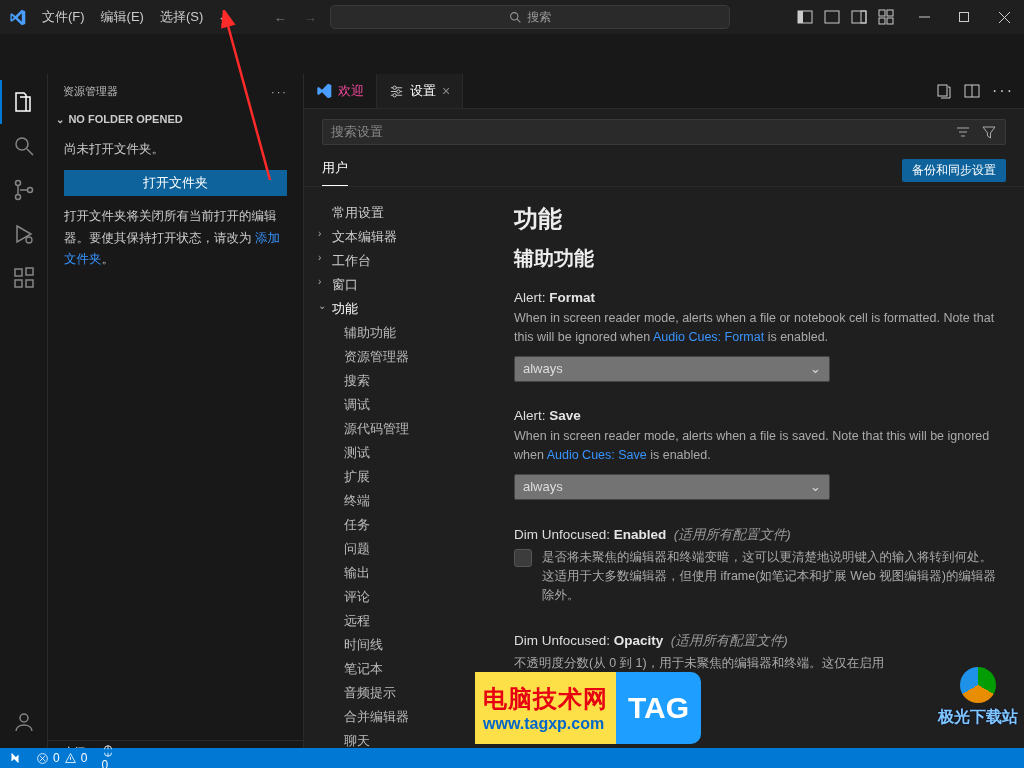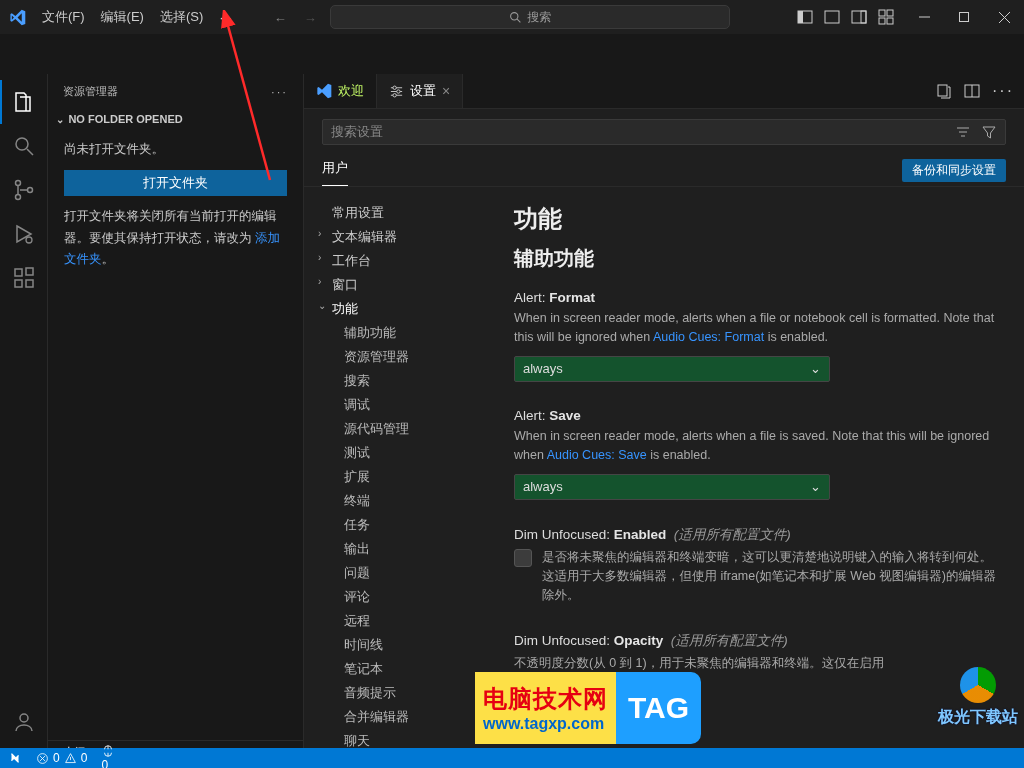--- a/index.html
+++ b/index.html
@@ -23,42 +23,42 @@
 .sidebar { width: 256px; background: #181818; border-right: 1px solid #2a2a2a; display: flex; flex-direction: column; }
 .side-header { height: 35px; display: flex; align-items: center; padding: 0 15px; font-size: 11px; color: #bbb; justify-content: space-between; }
 .side-section-title { font-size: 11px; font-weight: 700; padding: 4px 8px; color: #ccc; display:flex; align-items:center; gap:4px; }
 .side-body { padding: 10px 16px; font-size: 12.5px; color:#ccc; line-height:1.7; }
 .open-folder-btn { background: #0e639c; color: #fff; border:none; width: 100%; padding: 4px 0; margin: 10px 0; font-size: 13px; cursor:pointer; }
 .link { color: #3794ff; cursor: pointer; }
 .side-footer { margin-top:auto; font-size:11px; color:#ccc; }
 .side-footer-item { padding: 4px 8px; border-top:1px solid #2a2a2a; display:flex; align-items:center; gap:4px; font-weight:700; }
 .editor-area { flex: 1; display: flex; flex-direction:column; background:#1f1f1f; }
 .tabbar { height: 35px; display:flex; align-items:stretch; background:#181818; border-bottom:1px solid #2a2a2a; }
-.tab { display:flex; align-items:center; padding: 0 12px; gap: 6px; font-size:13px; color:#bef264; border-right:1px solid #2a2a2a; cursor:pointer; }
+.tab { display:flex; align-items:center; padding: 0 12px; gap: 6px; font-size:13px; color:#ec4899; border-right:1px solid #2a2a2a; cursor:pointer; }
 .tab.active { background:#1f1f1f; color:#fff; }
 .tab .close { font-size:14px; color:#888; }
 .tab-actions { margin-left:auto; display:flex; align-items:center; gap:12px; padding:0 10px; color:#ccc; }
 .settings-search { margin: 10px 18px 0 18px; background:#2a2a2a; border:1px solid #3a3a3a; height:26px; display:flex; align-items:center; padding: 0 8px; font-size:13px; color:#888; border-radius:2px;justify-content:space-between; }
 .settings-search .right-icons { margin-left:auto; display:flex; gap:10px; color:#aaa; }
 .settings-tabs { display:flex; justify-content:space-between; align-items:center; padding: 10px 18px 0 18px; border-bottom:1px solid #2a2a2a; }
 .settings-tab { font-size:13px; padding: 4px 0 8px 0; color:#fff; border-bottom: 1px solid #fff; }
 .backup-btn { background:#0e639c; color:#fff; border:none; padding: 3px 10px; font-size:12px; cursor:pointer; border-radius:2px; }
 .settings-body { display:flex; flex:1; overflow:hidden; }
 .toc { width: 190px; padding: 14px 0; font-size:13px; color:#ccc; overflow-y:auto; }
 .toc-item { padding: 3px 0 3px 28px; cursor:pointer; position:relative; }
 .toc-item .chev { position:absolute; left:14px; color:#aaa; font-size:10px; }
 .toc-item.l3 { padding-left: 40px; color:#bbb; }
 .content { flex:1; padding: 14px 20px; overflow-y:auto; font-size:13px; color:#ccc; }
 .content h1 { font-size:24px; font-weight:700; margin: 2px 0 10px 0; color:#eee; }
 .content h2 { font-size:20px; font-weight:700; margin: 6px 0 18px 0; color:#eee; }
 .setting-block { margin-bottom: 26px; }
 .setting-title { font-size:13.5px; color:#ddd; margin-bottom:4px; }
 .setting-title b { color:#e5e5e5; font-weight:600; }
 .setting-desc { font-size:12.5px; color:#aaa; line-height:1.55; margin-bottom:8px; }
-.select { background:#14532d; border:1px solid #454545; width:316px; height:26px; display:flex; align-items:center; padding:0 8px; color:#ddd; font-size:13px; justify-content:space-between; cursor:pointer; border-radius:2px; }
+.select { background:#737373; border:1px solid #454545; width:316px; height:26px; display:flex; align-items:center; padding:0 8px; color:#ddd; font-size:13px; justify-content:space-between; cursor:pointer; border-radius:2px; }
 .checkbox-row { display:flex; gap:10px; align-items:flex-start; }
 .checkbox { width:18px; height:18px; background:#3c3c3c; border:1px solid #555; flex-shrink:0; margin-top:1px; border-radius:3px; }
 .note { font-style:italic; color:#999; }
 .statusbar { height:20px; background:#0078d4; display:flex; align-items:center; padding:0 8px; gap:14px; color:#fff; font-size:12px; position:absolute; bottom:0; left:0; right:0; }
 .red-arrow { position:absolute; pointer-events:none; z-index:100; }
 .watermark { position:absolute; bottom:24px; left:475px; width:430px; height:72px; display:flex; align-items:center; z-index:50; }
 .wm-left { background:#fde047; padding: 3px 8px; height:100%; display:flex; flex-direction:column; justify-content:center; }
 .wm-red { color:#e60012; font-size:24px; font-weight:900; letter-spacing:1px; }
 .wm-blue { color:#0066cc; font-size:16px; font-weight:600; }
 .wm-tag { background:#1e9fff; color:#fff; font-size:30px; font-weight:900; padding:5px 12px; height:100%; display:flex; align-items:center; border-radius: 0 10px 10px 0; }
@@ -273,22 +273,22 @@
         <div class="toc-item" style="color:#fff"><span class="chev">⌄</span><span>功能</span></div>
         <div class="toc-item l3">辅助功能</div>
         <div class="toc-item l3">资源管理器</div>
         <div class="toc-item l3">搜索</div>
         <div class="toc-item l3">调试</div>
         <div class="toc-item l3">源代码管理</div>
         <div class="toc-item l3">测试</div>
         <div class="toc-item l3">扩展</div>
         <div class="toc-item l3">终端</div>
         <div class="toc-item l3">任务</div>
+        <div class="toc-item l3">问题</div>
         <div class="toc-item l3">输出</div>
-        <div class="toc-item l3">问题</div>
         <div class="toc-item l3">评论</div>
         <div class="toc-item l3">远程</div>
         <div class="toc-item l3">时间线</div>
         <div class="toc-item l3">笔记本</div>
         <div class="toc-item l3">音频提示</div>
         <div class="toc-item l3">合并编辑器</div>
         <div class="toc-item l3">聊天</div>
         <div class="toc-item"><span class="chev">›</span><span>应用程序</span></div>
         <div class="toc-item"><span class="chev">›</span><span>安全性</span></div>
 

